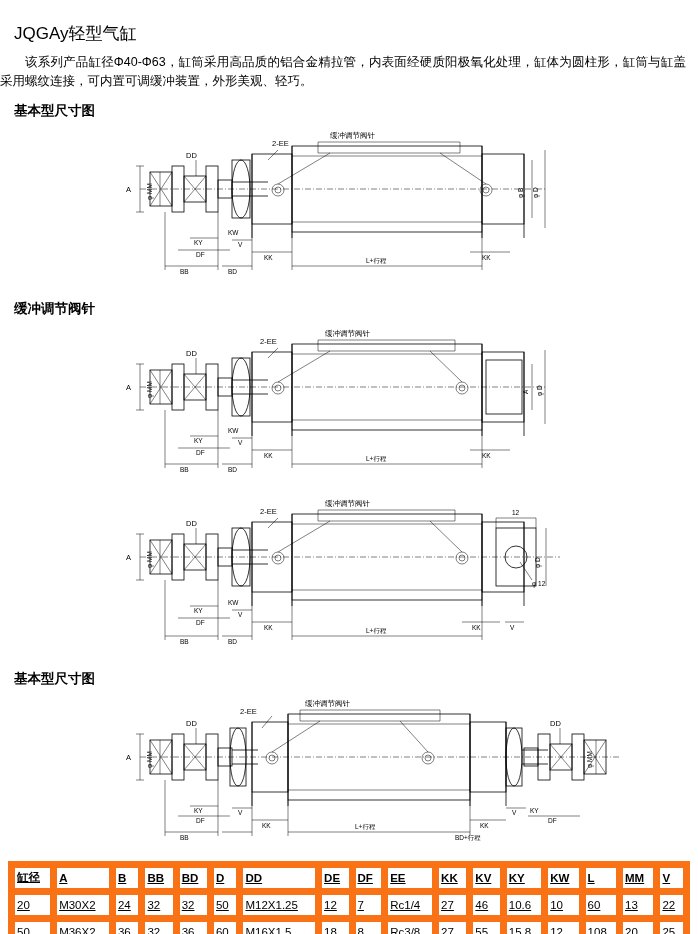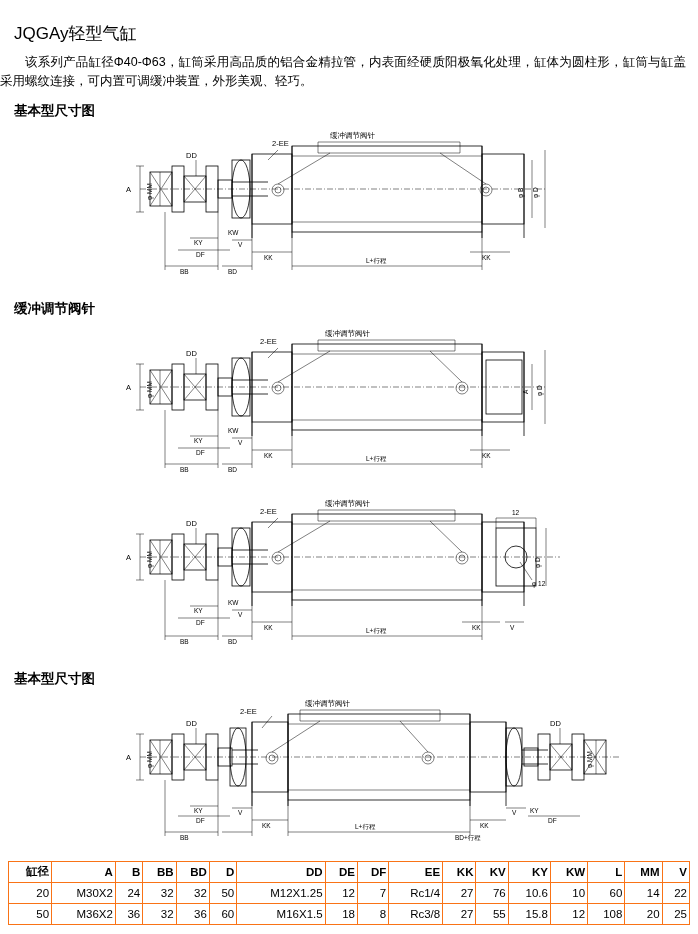--- a/index.html
+++ b/index.html
@@ -49,26 +49,27 @@
   }
   .tbl-wrap {
     margin: 8px 8px 0 8px;
   }
   table.spec {
     border-collapse: collapse;
     width: 682px;
     font-size: 11.5px;
   }
   table.spec th, table.spec td {
-    border: 1px solid #f97316;
-    text-align: right;
+    border: 7px solid #f97316;
+    text-align: left;
     height: 20px;
     padding: 0 2px;
     font-weight: normal;
     white-space: nowrap;
+    text-decoration: underline;
   }
   table.spec thead th {
     font-weight: bold;
   }
   .fig-line { stroke: #000; fill: none; stroke-width: 0.8; }
   .fig-thin { stroke: #000; fill: none; stroke-width: 0.5; }
   .fig-dash { stroke: #000; fill: none; stroke-width: 0.5; stroke-dasharray: 6 2 1 2; }
   .lbl { font-family: "Liberation Sans", sans-serif; font-size: 7.5px; fill: #000; }
   .lbl-s { font-family: "Liberation Sans", sans-serif; font-size: 6.5px; fill: #000; }
   .lbl-cn { font-family: "Liberation Sans", sans-serif; font-size: 7.5px; fill: #000; }
@@ -488,25 +489,25 @@
           <td>M30X2</td>
           <td>24</td>
           <td>32</td>
           <td>32</td>
           <td>50</td>
           <td>M12X1.25</td>
           <td>12</td>
           <td>7</td>
           <td>Rc1/4</td>
           <td>27</td>
-          <td>76</td>
+          <td>46</td>
           <td>10.6</td>
           <td>10</td>
           <td>60</td>
-          <td>14</td>
+          <td>13</td>
           <td>22</td>
         </tr>
         <tr>
           <td>50</td>
           <td>M36X2</td>
           <td>36</td>
           <td>32</td>
           <td>36</td>
           <td>60</td>
           <td>M16X1.5</td>

